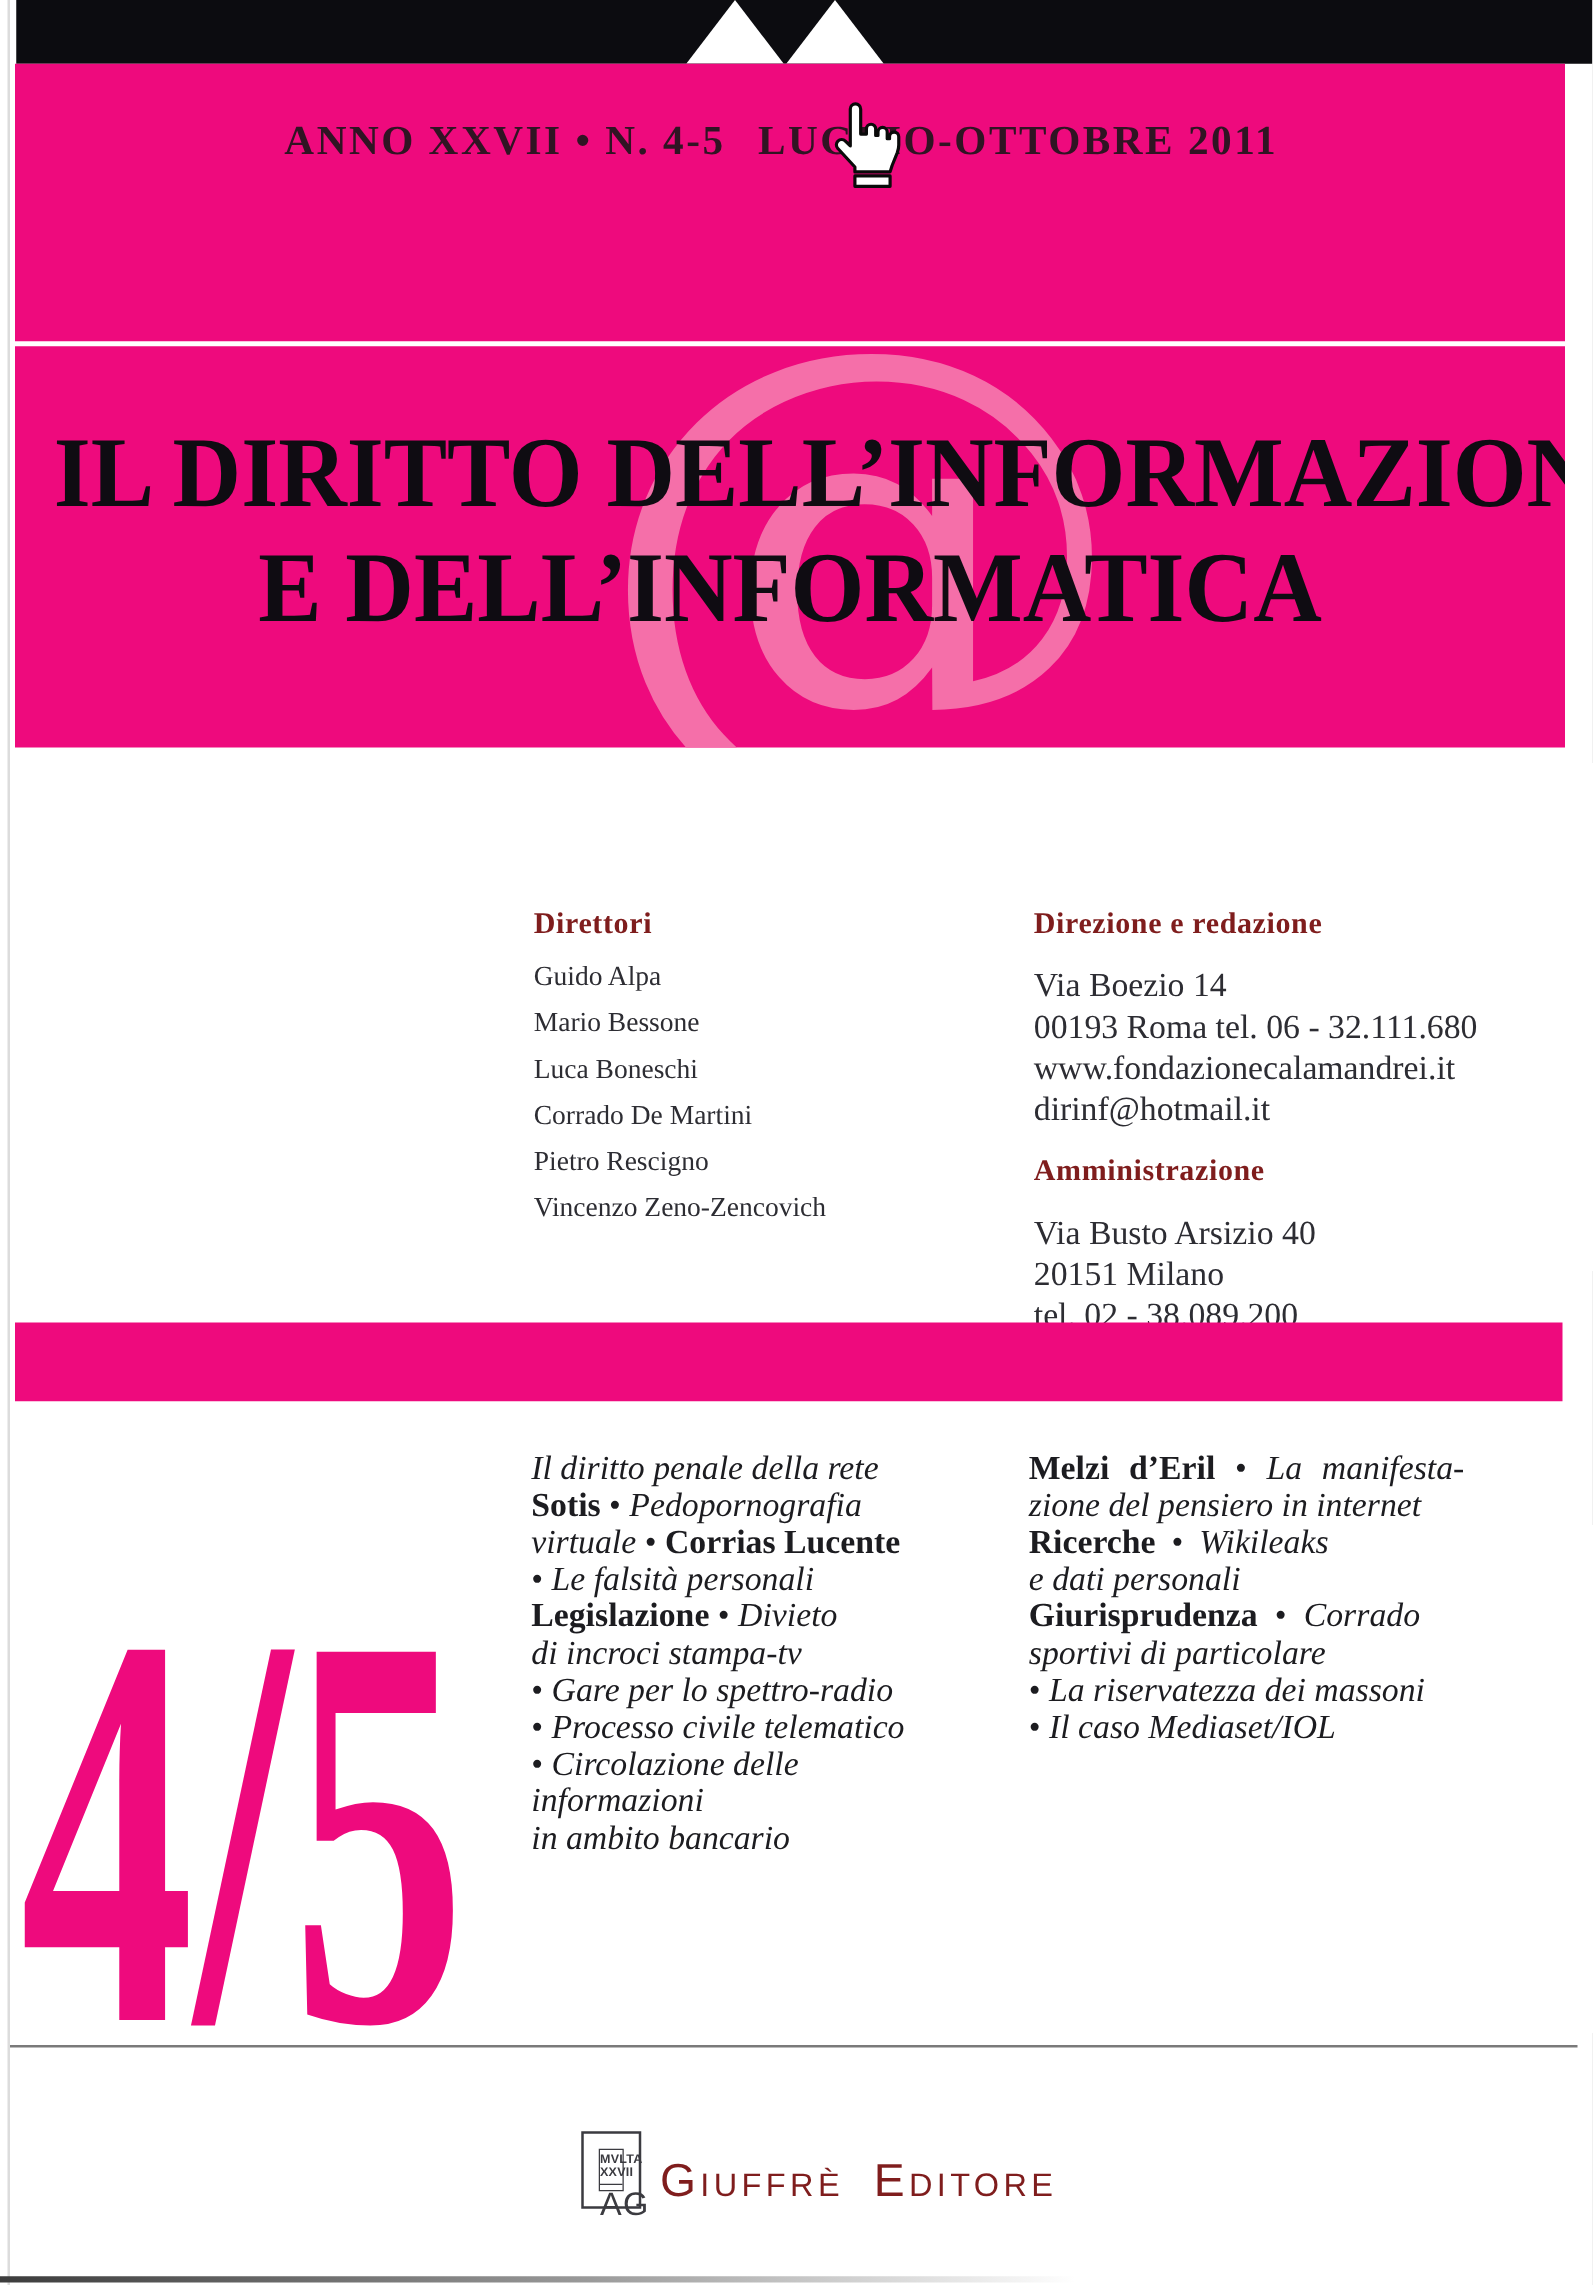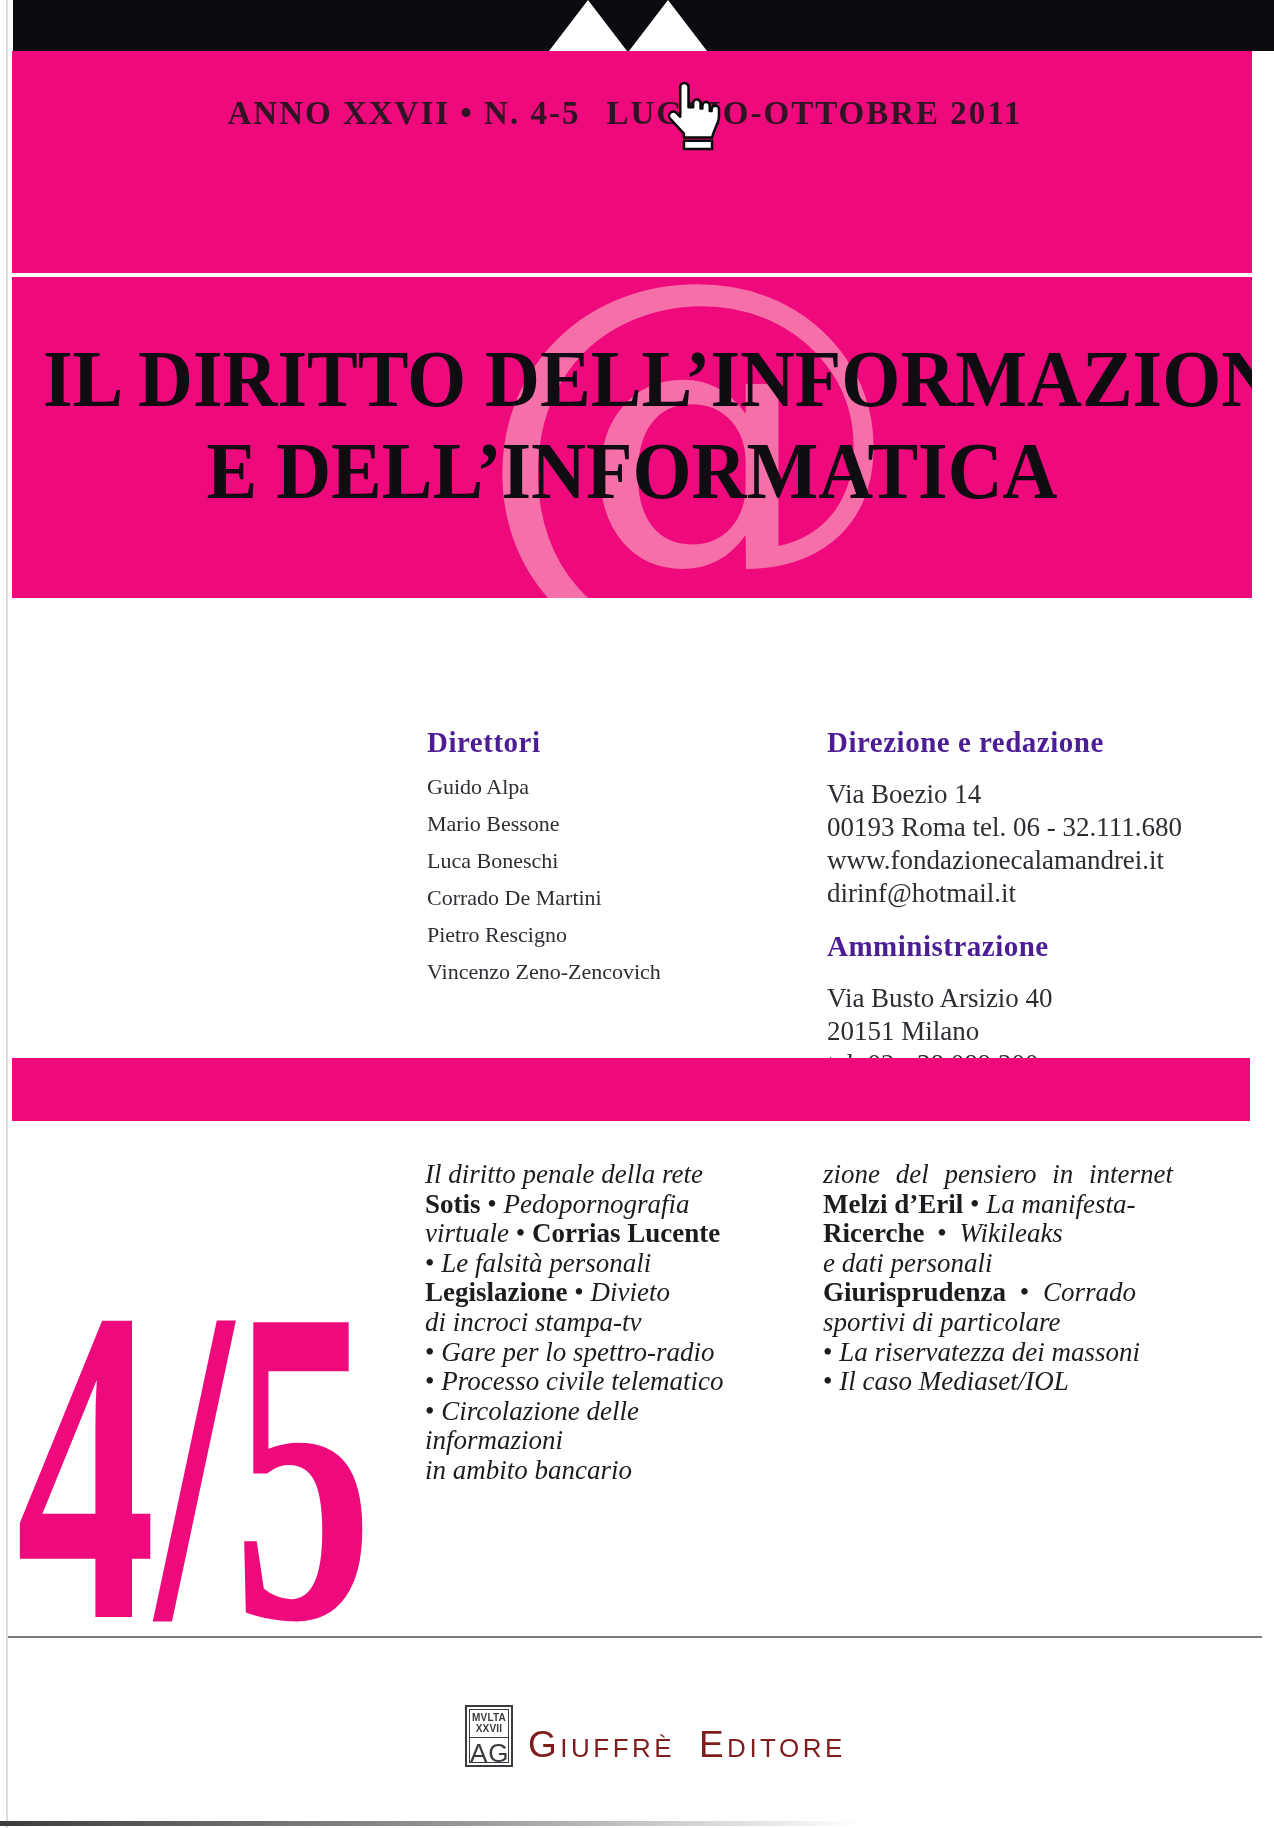--- a/index.html
+++ b/index.html
@@ -33,21 +33,21 @@
   .watermark{position:absolute;left:462px;top:172px;font-size:430px;line-height:430px;
     color:#f56fa9;font-family:"DejaVu Serif",serif;}
   .title{position:absolute;left:0;top:282px;width:100%;text-align:center;
     font-size:80px;line-height:92px;font-weight:bold;color:#0f0c12;
     transform:scaleX(.95);transform-origin:50% 0;white-space:nowrap;}
 
   
   .cursor{position:absolute;left:665px;top:76px;width:60px;height:81px;}
 
   
-  .col-heading{font-size:29px;font-weight:bold;color:#4c1d95;letter-spacing:.5px;}
+  .col-heading{font-size:24px;font-weight:bold;color:#7f1d1d;letter-spacing:.5px;}
   .directors{position:absolute;left:427px;top:726px;color:#2d2d33;}
   .directors .list{margin-top:9px;font-size:22px;line-height:37px;}
   .contacts{position:absolute;left:827px;top:726px;color:#2d2d33;width:420px;}
   .contacts .list{margin-top:19px;font-size:27px;line-height:33px;}
   .contacts .col-heading.second{margin-top:20px;}
 
   
   .pink-bar{position:absolute;left:12px;top:1058px;width:1238px;height:63px;background:#ee0a7d;}
 
   
@@ -62,21 +62,21 @@
   .toc-right .line:nth-child(3){word-spacing:6px;}
   .toc-right .line:nth-child(5){word-spacing:7px;}
 
   
   .issue-number{position:absolute;left:16px;top:1315px;font-size:450px;line-height:300px;
     font-weight:bold;color:#ee0a7d;transform:scaleX(.62);transform-origin:0 0;white-space:nowrap;}
 
   
   .bottom-rule{position:absolute;left:8px;top:1636px;width:1254px;height:2px;background:#7a7a7a;}
   .emblem{position:absolute;left:465px;top:1705px;width:48px;height:62px;box-sizing:border-box;
-    border:2px solid #3b3b40;padding:2px;font-family:"Liberation Sans","DejaVu Sans",sans-serif;}
+    border:2px solid #3b3b40;padding:12px;font-family:"Liberation Sans","DejaVu Sans",sans-serif;}
   .emblem-inner{width:100%;height:100%;box-sizing:border-box;border:1px solid #3b3b40;
     display:flex;flex-direction:column;color:#3b3b40;}
   .motto{font-size:10px;font-weight:bold;line-height:10.5px;text-align:center;
     letter-spacing:.2px;padding-top:3px;padding-bottom:3px;border-bottom:1px solid #3b3b40;}
   .initials{flex:1;font-size:26px;line-height:30px;text-align:center;letter-spacing:1px;}
   .publisher-name{position:absolute;left:528px;top:1724px;
     font-family:"Liberation Sans","DejaVu Sans",sans-serif;
     font-size:37px;font-variant:small-caps;letter-spacing:3.5px;word-spacing:10px;color:#7f1d1d;}
 </style>
 </head>
@@ -146,22 +146,22 @@
       <div class="line"><span class="s-p">•  </span><span class="s-i">Le falsità personali</span></div>
       <div class="line"><span class="s-b">Legislazione</span><span class="s-p"> • </span><span class="s-i">Divieto</span></div>
       <div class="line"><span class="s-i">di incroci stampa-tv</span></div>
       <div class="line"><span class="s-p">• </span><span class="s-i">Gare per lo spettro-radio</span></div>
       <div class="line"><span class="s-p">• </span><span class="s-i">Processo civile telematico</span></div>
       <div class="line"><span class="s-p">• </span><span class="s-i">Circolazione delle</span></div>
       <div class="line"><span class="s-i">informazioni</span></div>
       <div class="line"><span class="s-i">in ambito bancario</span></div>
     </div>
   <div class="toc toc-right">
+      <div class="line"><span class="s-b">Melzi d’Eril</span><span class="s-p"> • </span><span class="s-i">La manifesta-</span></div>
       <div class="line"><span class="s-i">zione del pensiero in internet</span></div>
-      <div class="line"><span class="s-b">Melzi d’Eril</span><span class="s-p"> • </span><span class="s-i">La manifesta-</span></div>
       <div class="line"><span class="s-b">Ricerche</span><span class="s-p"> • </span><span class="s-i">Wikileaks</span></div>
       <div class="line"><span class="s-i">e dati personali</span></div>
       <div class="line"><span class="s-b">Giurisprudenza</span><span class="s-p"> • </span><span class="s-i">Corrado</span></div>
       <div class="line"><span class="s-i">sportivi di particolare</span></div>
       <div class="line"><span class="s-p">•  </span><span class="s-i">La riservatezza dei massoni</span></div>
       <div class="line"><span class="s-p">•  </span><span class="s-i">Il caso Mediaset/IOL</span></div>
     </div>
 
   <div class="issue-number">4/5</div>
 

